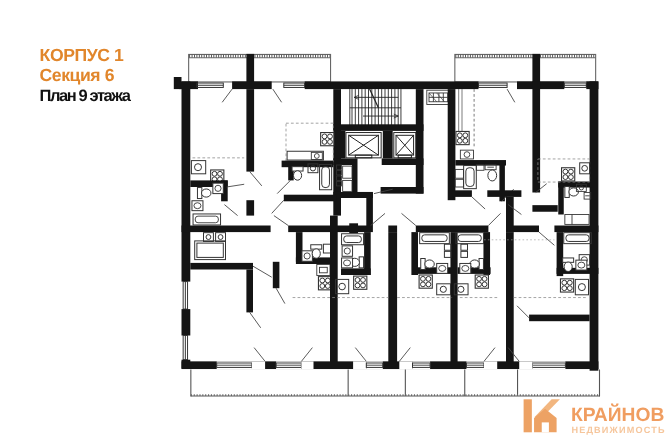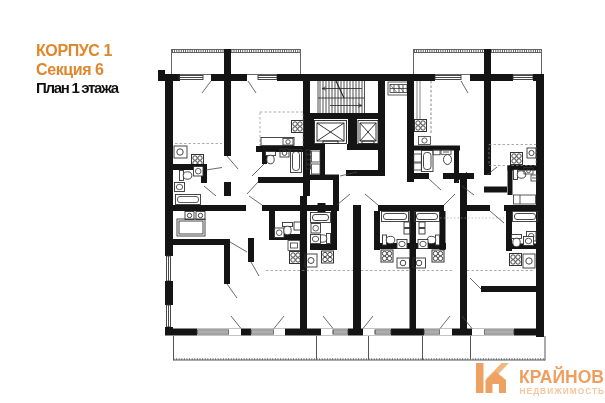--- a/index.html
+++ b/index.html
@@ -13,21 +13,21 @@
 </head>
 <body>
 <div class="wrap">
 
   <div class="title">
 
     <div class="t1">КОРПУС 1</div>
 
     <div class="t2">Секция 6</div>
 
-    <div class="t3">План 1 этажа</div>
+    <div class="t3">План 9 этажа</div>
   </div>
   <svg width="605" height="403" viewBox="0 0 605 403" style="position:absolute;left:0;top:0">
   <defs>
     <g id="toiletD">
       <rect x="0.5" y="0.5" width="10" height="4" fill="#fff" stroke="#333" stroke-width="0.9"></rect>
       <ellipse cx="5.5" cy="8.5" rx="3.7" ry="4.3" fill="#fff" stroke="#333" stroke-width="0.9"></ellipse>
     </g>
     <g id="toiletW">
       <rect x="0.5" y="0.5" width="4" height="10" fill="#fff" stroke="#333" stroke-width="0.9"></rect>
       <ellipse cx="8.5" cy="5.5" rx="4.3" ry="3.7" fill="#fff" stroke="#333" stroke-width="0.9"></ellipse>

